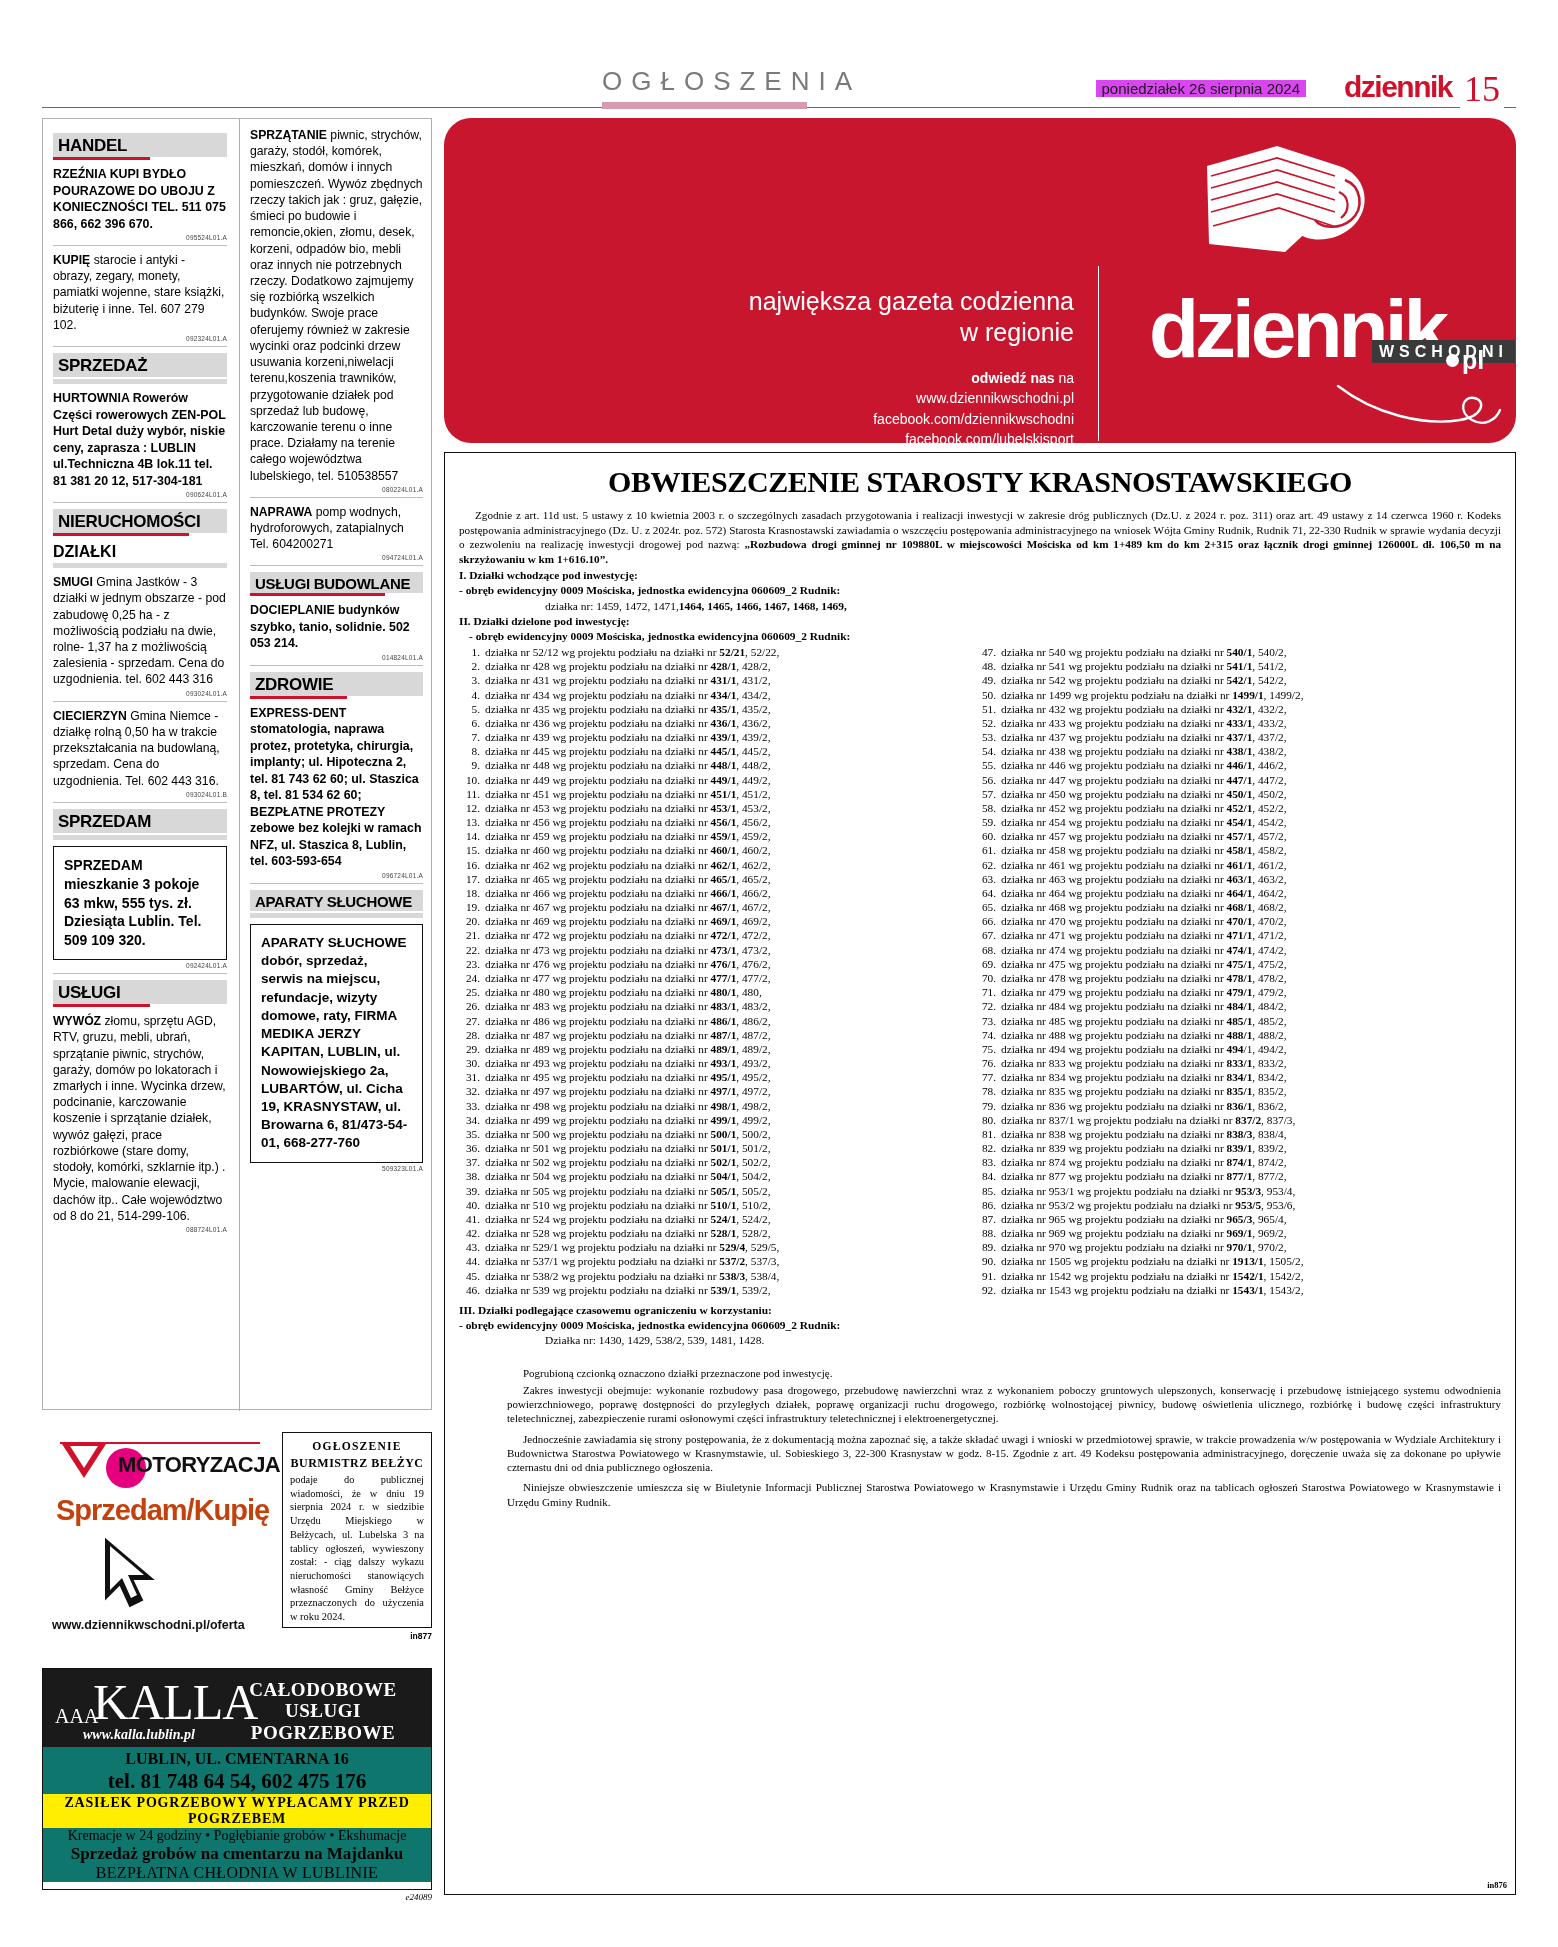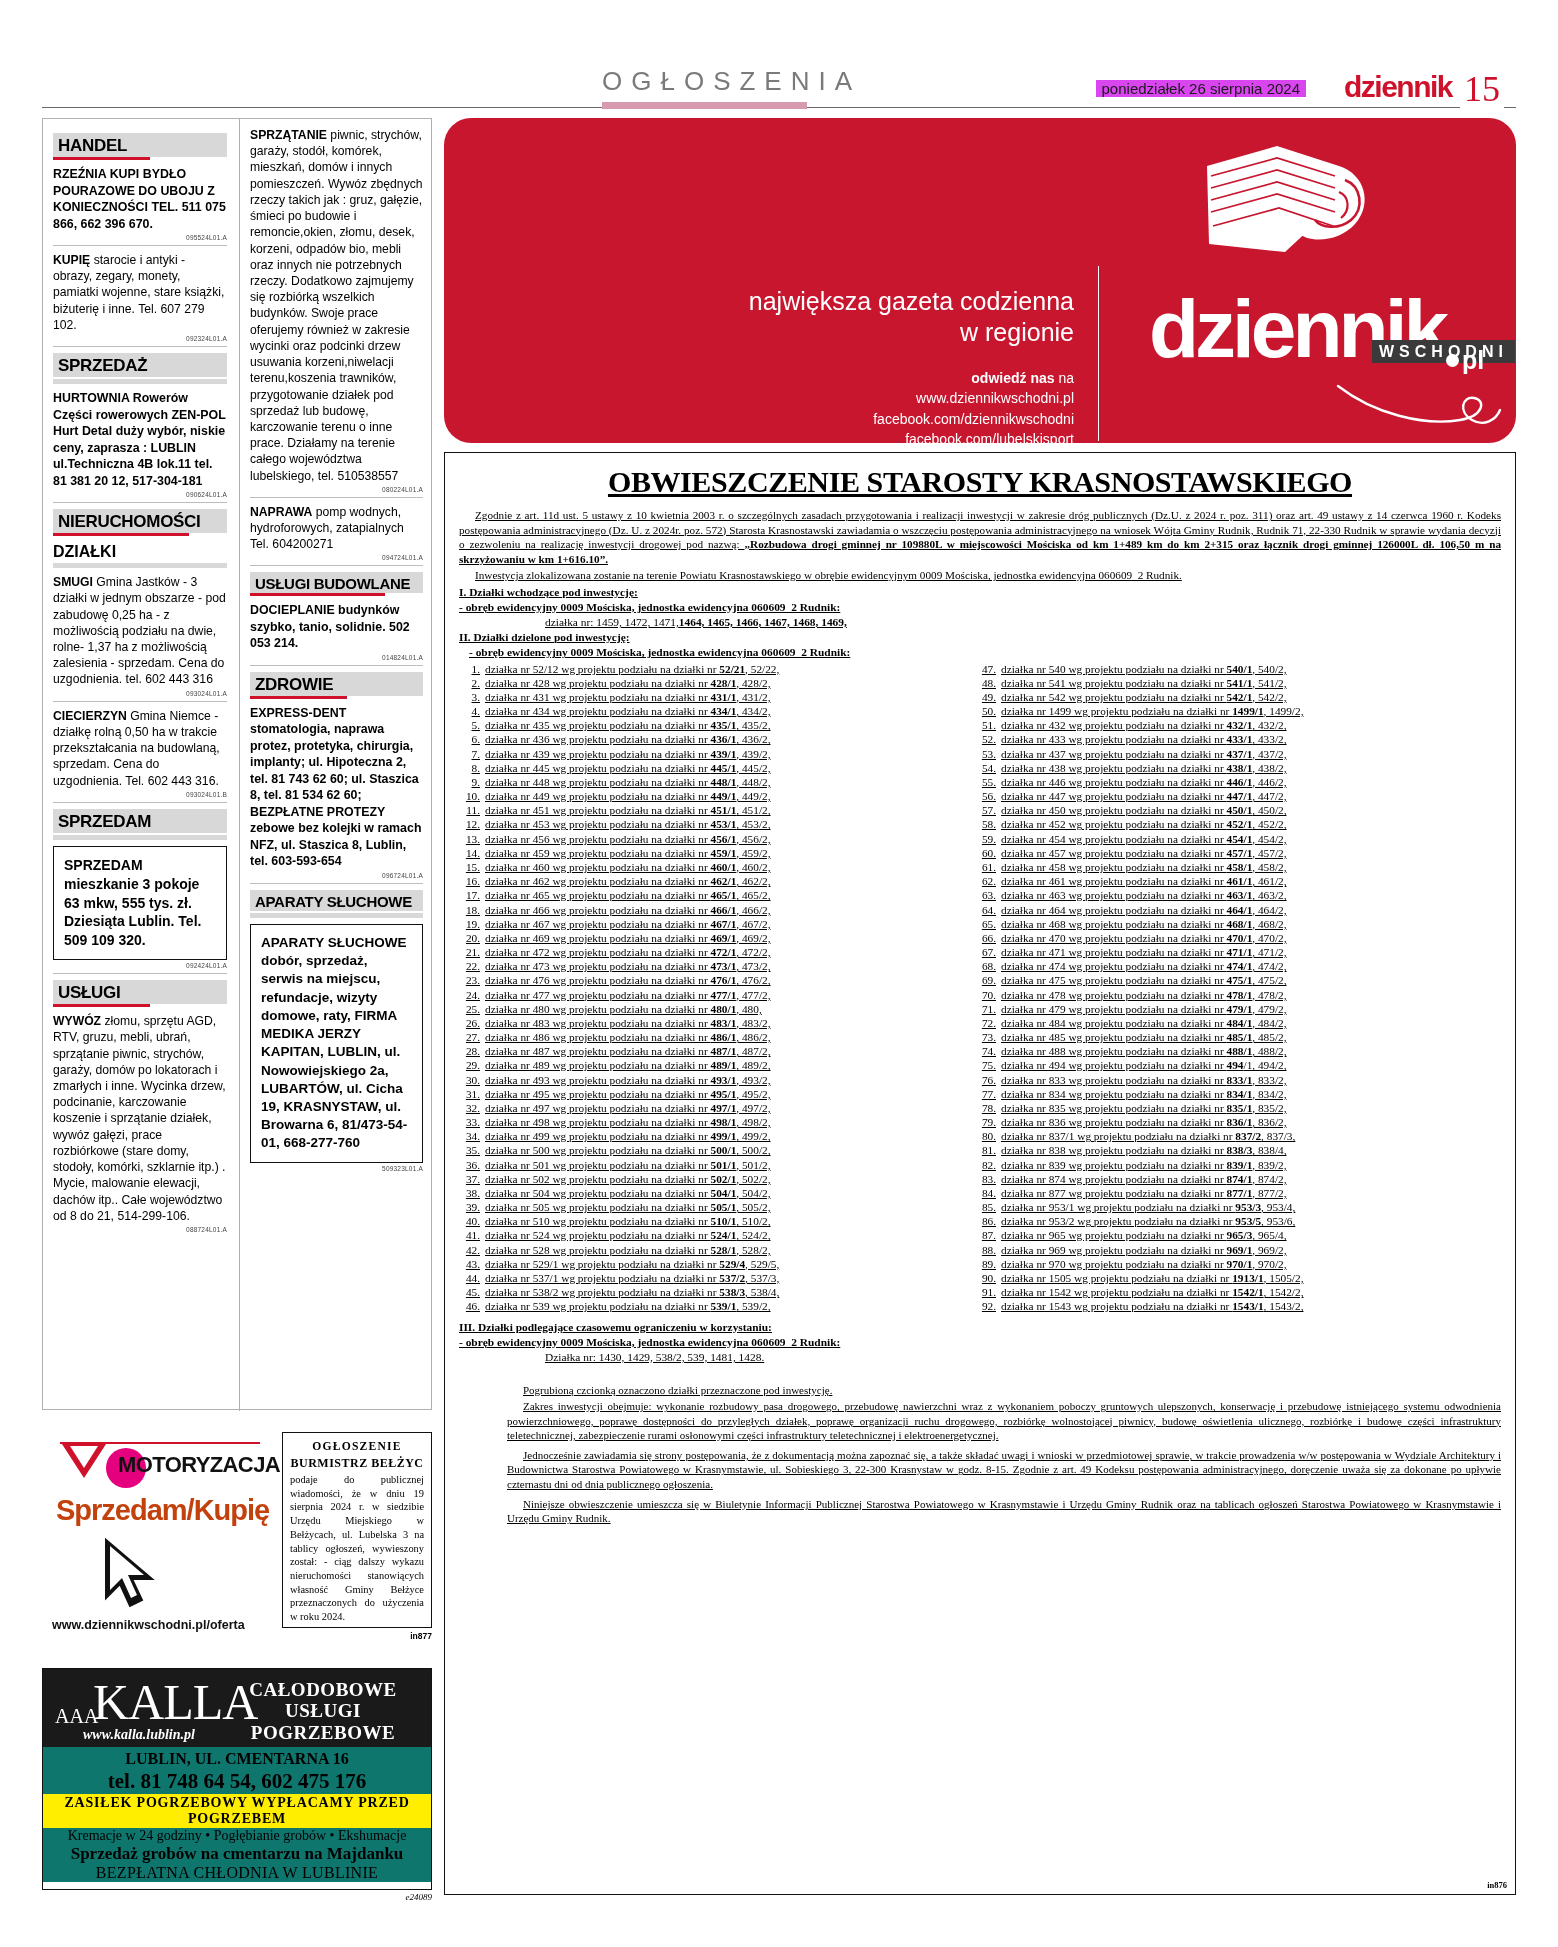--- a/index.html
+++ b/index.html
@@ -106,21 +106,20 @@
     position:absolute; left:1018px; top:228px; color:#fff; font-size:25px; font-weight:bold;
   }
   .promo-dot { position:absolute; left:1002px; top:236px; width:13px; height:13px; background:#fff; border-radius:50%; }
   .promo-squiggle { position:absolute; left:890px; top:262px; width:170px; height:60px; }
 
   
   .notice {
     position:absolute; left:444px; top:452px; width:1072px; height:1443px;
     border:1.5px solid #111; background:#fff; padding:10px 14px;
     font-family:"Liberation Serif", serif;
-    text-decoration:underline;
   }
   .notice-title {
     text-align:center; font-size:30px; font-weight:bold; letter-spacing:-0.4px;
     margin:2px 0 9px 0; font-family:"Liberation Serif", serif;
   }
   .notice p { margin:0 0 2px 0; font-size:11.2px; line-height:1.30; text-align:justify; }
   .notice p.ind { text-indent:16px; }
   .notice .ln { font-size:11.4px; line-height:1.33; margin:0; }
   .notice .ln.b { font-weight:bold; }
   .notice .ln.indent1 { padding-left:10px; }
@@ -332,21 +331,20 @@
       <path d="M4 6 C40 34 90 46 126 40 C150 36 152 20 140 18 C128 16 124 32 138 40 C150 47 162 40 166 30" fill="none" stroke="#ffffff" stroke-width="2.4" stroke-linecap="round"></path>
     </svg>
   </div>
 
   <div class="notice">
     <div class="notice-title">OBWIESZCZENIE STAROSTY KRASNOSTAWSKIEGO</div>
 
     <p class="ind">
       <span>Zgodnie z art. 11d ust. 5 ustawy z 10 kwietnia 2003 r. o szczególnych zasadach przygotowania i realizacji inwestycji w zakresie dróg publicznych (Dz.U. z 2024 r. poz. 311)  oraz art. 49 ustawy z 14 czerwca 1960 r. Kodeks postępowania administracyjnego (Dz. U. z 2024r. poz. 572) Starosta Krasnostawski zawiadamia o wszczęciu postępowania administracyjnego na wniosek Wójta Gminy Rudnik, Rudnik 71, 22-330 Rudnik w sprawie wydania decyzji o zezwoleniu na realizację inwestycji drogowej pod nazwą: </span><b>„Rozbudowa drogi gminnej  nr 109880L w miejscowości Mościska od km 1+489 km do km 2+315 oraz łącznik drogi gminnej 126000L dł. 106,50 m na skrzyżowaniu w km 1+616.10”.</b>
     </p>
-    <p class="ind">Inwestycja zlokalizowana zostanie na terenie Powiatu Krasnostawskiego w obrębie ewidencyjnym 0009 Mościska, jednostka ewidencyjna 060609_2 Rudnik.</p>
 
     <div class="ln b">I. Działki wchodzące pod inwestycję:</div>
     <div class="ln b">- obręb ewidencyjny 0009 Mościska, jednostka ewidencyjna 060609_2 Rudnik:</div>
     <div class="ln indent2">
       <span>działka nr: 1459, 1472, 1471,</span><b>1464, 1465, 1466, 1467, 1468, 1469,</b>
     </div>
     <div class="ln b">II. Działki dzielone pod inwestycję:</div>
     <div class="ln b indent1">- obręb ewidencyjny 0009 Mościska, jednostka ewidencyjna 060609_2 Rudnik:</div>
 
     <div class="parcel-cols">

